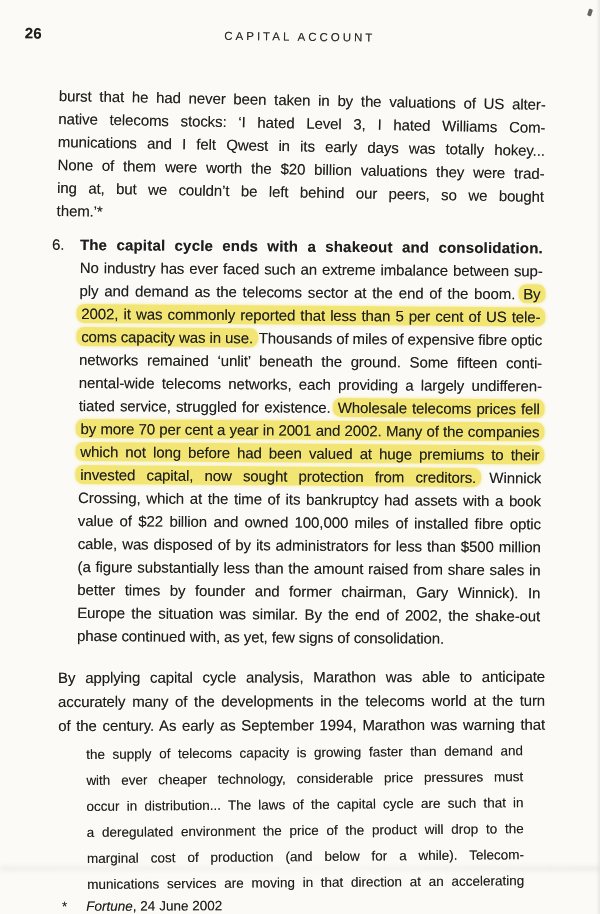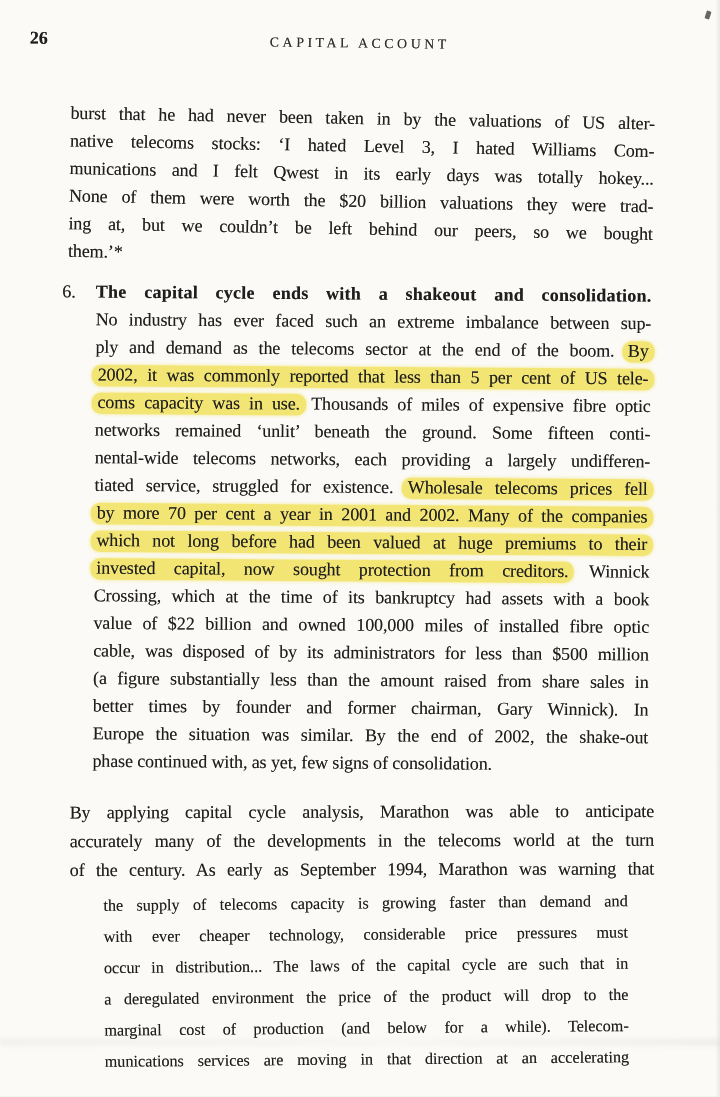--- a/index.html
+++ b/index.html
@@ -1,19 +1,19 @@
 <!DOCTYPE html>
 <html><head>
 <meta charset="utf-8">
 <style>
   html,body { margin:0; padding:0; background:#e8e6e0; }
   .page {
     position:relative; width:600px; height:914px;
     background:#fbfaf6; overflow:hidden;
-    font-family:Liberation Serif, serif;
+    font-family:Liberation Sans, sans-serif;
     color:#1e1e1e;
     text-shadow:0 0 0.4px rgba(30,30,30,0.55);
   }
   
   .pg-header { position:absolute; top:24px; left:0; width:600px; height:22px;
     transform:rotate(0.7deg); transform-origin:0 0; }
   .pg-num { position:absolute; left:25px; top:0; font-size:15px; font-weight:bold; }
   .running-head { position:absolute; left:0; width:100%; top:3px; text-align:center;
     font-size:11.5px; letter-spacing:3px; color:#2c2c2c; }
   
@@ -98,18 +98,21 @@
     <section class="block b-quote">
         <div class="line j"><span>the supply of telecoms capacity is growing faster than demand and</span></div>
         <div class="line j"><span>with ever cheaper technology, considerable price pressures must</span></div>
         <div class="line j"><span>occur in distribution... The laws of the capital cycle are such that in</span></div>
         <div class="line j"><span>a deregulated environment the price of the product will drop to the</span></div>
         <div class="line j"><span>marginal cost of production (and below for a while). Telecom-</span></div>
         <div class="line j"><span>munications services are moving in that direction at an accelerating</span></div>
       </section>
   </main>
 
+  <div class="footnote">
+    <span class="fn-symbol">*</span><span class="fn-text"><span class="fn-source">Fortune</span><span>, 24 June 2002</span></span>
+  </div>
 
   <span class="corner-speck"></span>
   <span class="edge-shade-right"></span>
   <span class="bottom-smudge"></span>
 
 </div>
 
 </body></html>

